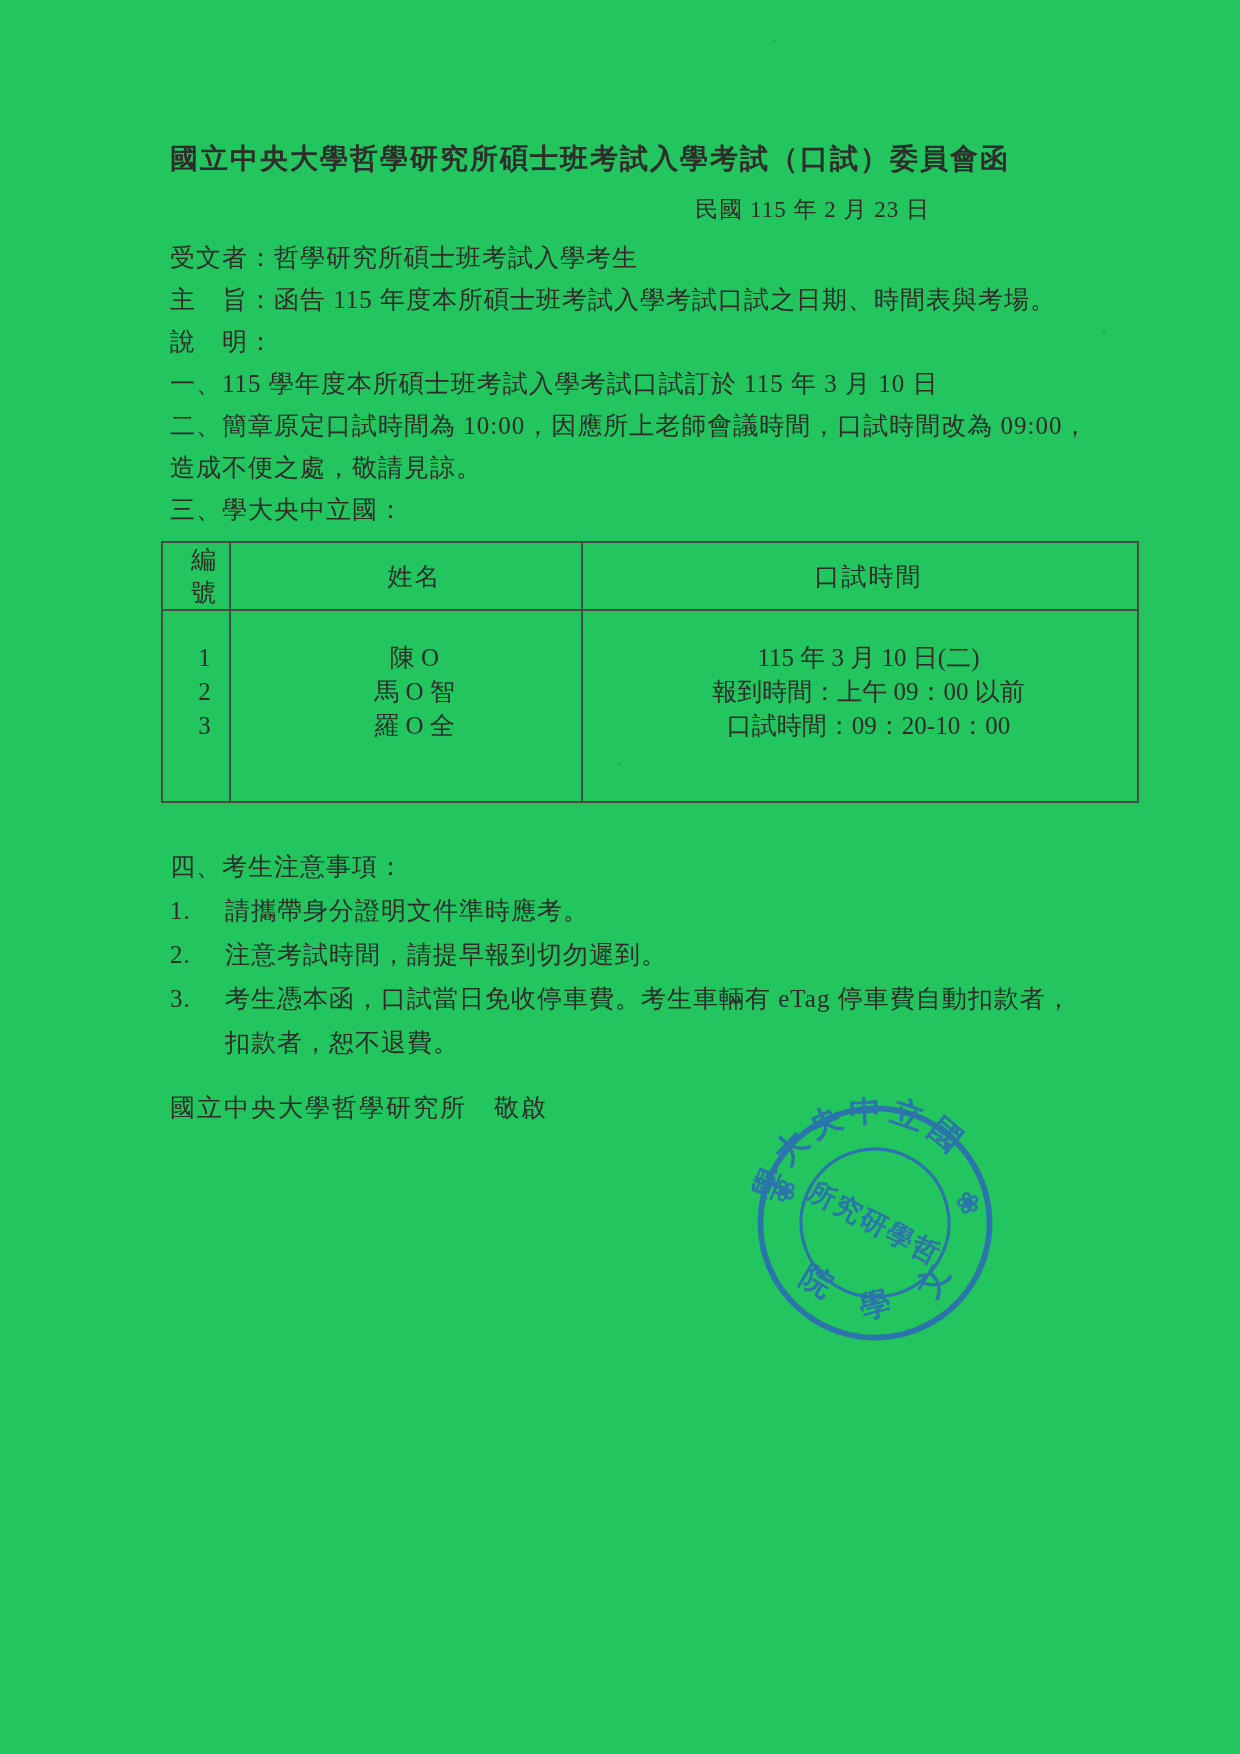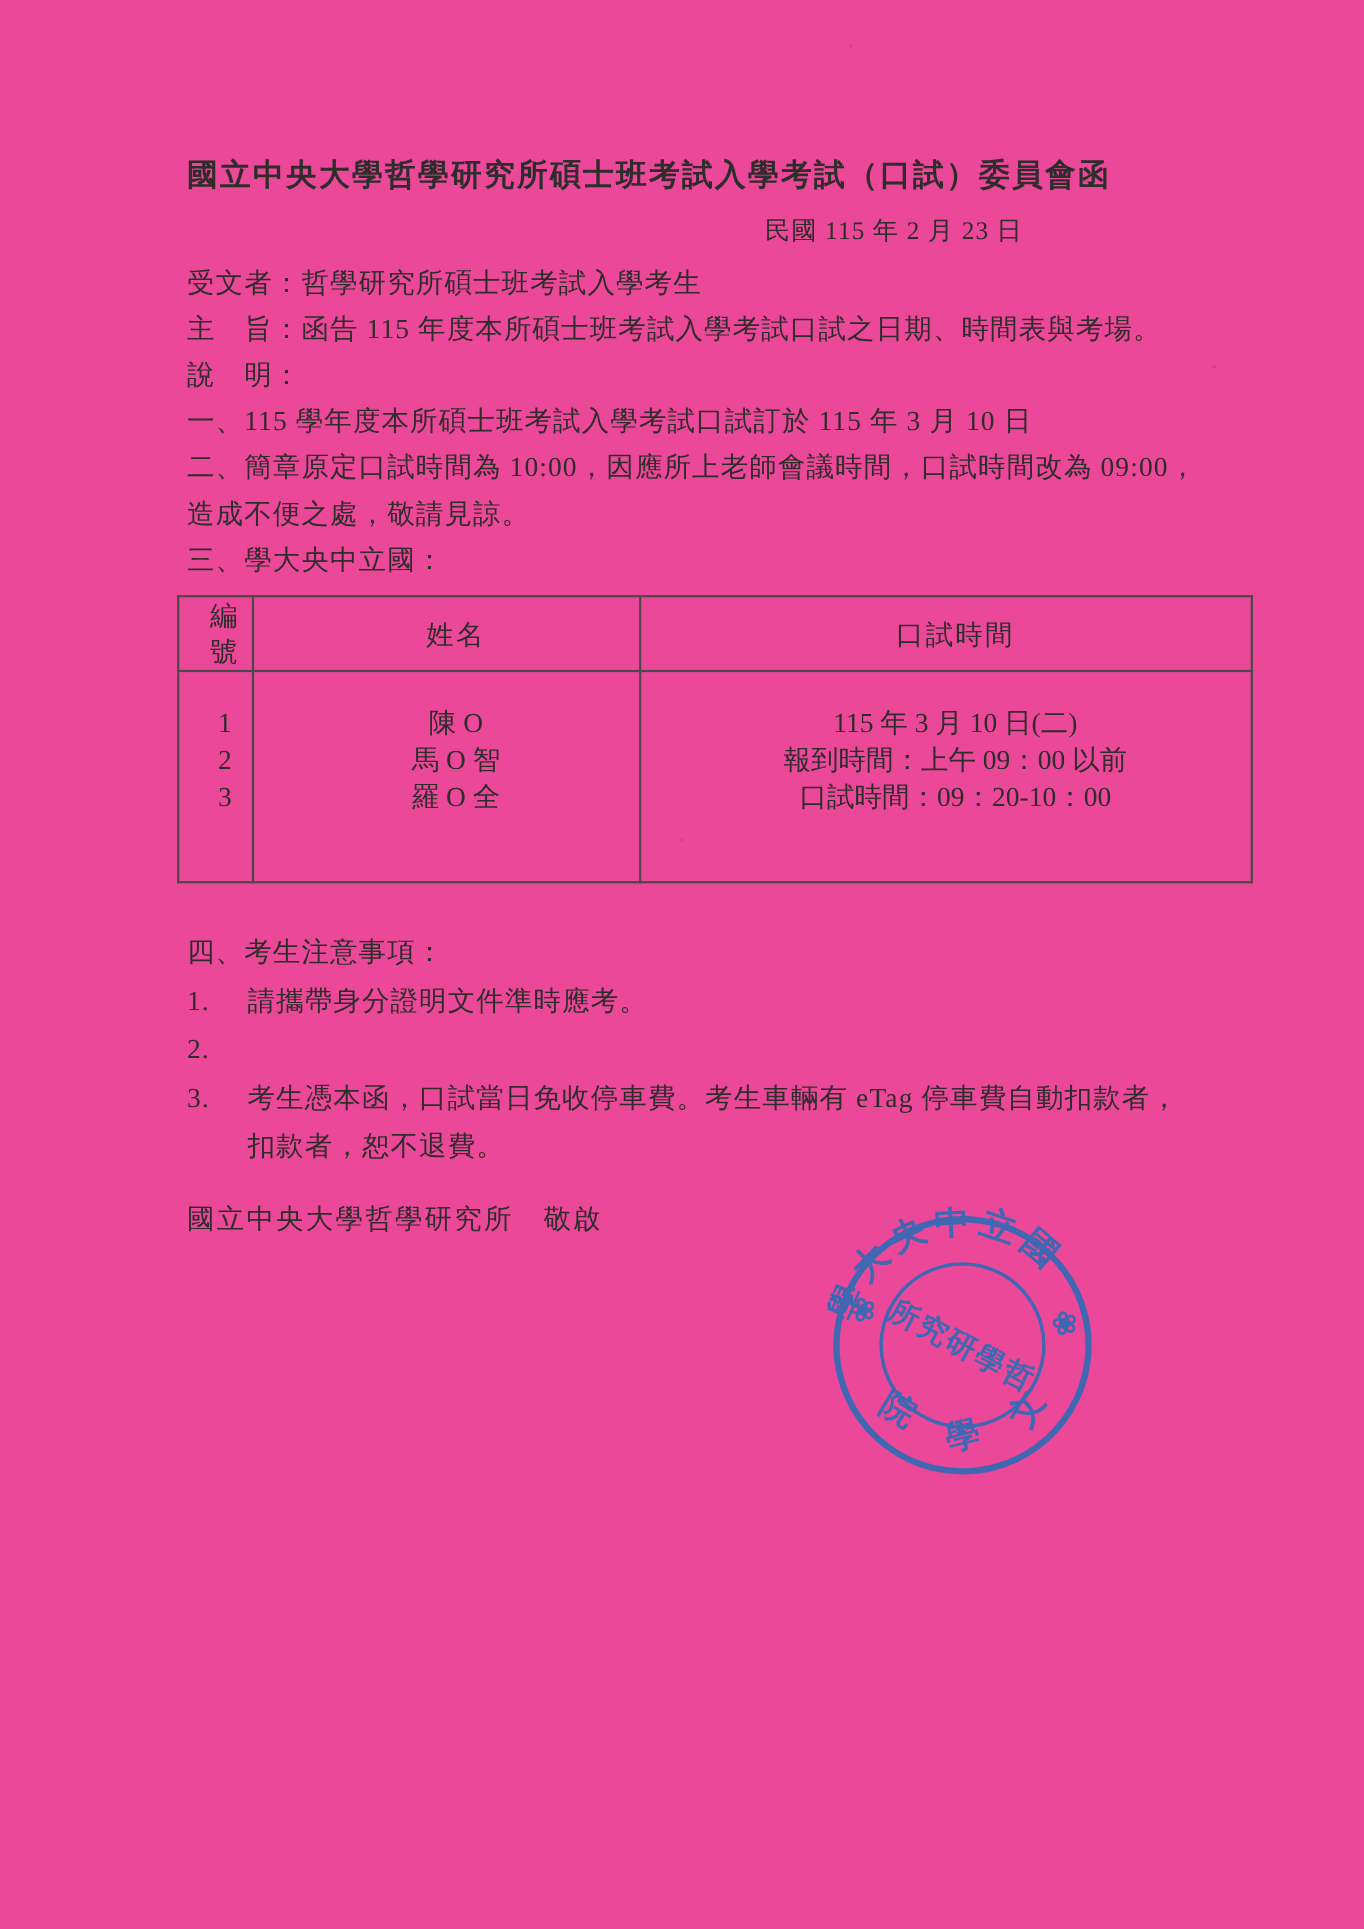--- a/index.html
+++ b/index.html
@@ -1,21 +1,21 @@
 <!DOCTYPE html>
 <html><head>
 <meta charset="utf-8">
 <style>
   * { margin:0; padding:0; box-sizing:border-box; }
   html,body { background:#e8e8e8; }
   .page {
     position:relative;
     width:1240px; height:1754px;
     margin:0 auto;
-    background:#ec4899;
+    background:#22c55e;
     color:#2e2d2b;
     font-family:"Liberation Serif","DejaVu Serif",serif;
     overflow:hidden;
   }
   .content {
     position:absolute; left:170px; top:140px; width:920px;
   }
   .doc-title {
     width:772px;
     text-align:center;
@@ -122,20 +122,21 @@
     </table>
 
     <div class="notes-heading">四、考生注意事項：</div>
 
     <div class="note-item">
       <div class="note-num">1.</div>
       <div class="note-lines">請攜帶身分證明文件準時應考。</div>
     </div>
     <div class="note-item">
       <div class="note-num">2.</div>
+      <div class="note-lines">注意考試時間，請提早報到切勿遲到。</div>
     </div>
     <div class="note-item">
       <div class="note-num">3.</div>
       <div class="note-lines">
         <div>考生憑本函，口試當日免收停車費。考生車輛有 eTag 停車費自動扣款者，</div>
         <div>扣款者，恕不退費。</div>
       </div>
     </div>
 
     <div class="closing">國立中央大學哲學研究所　敬啟</div>

